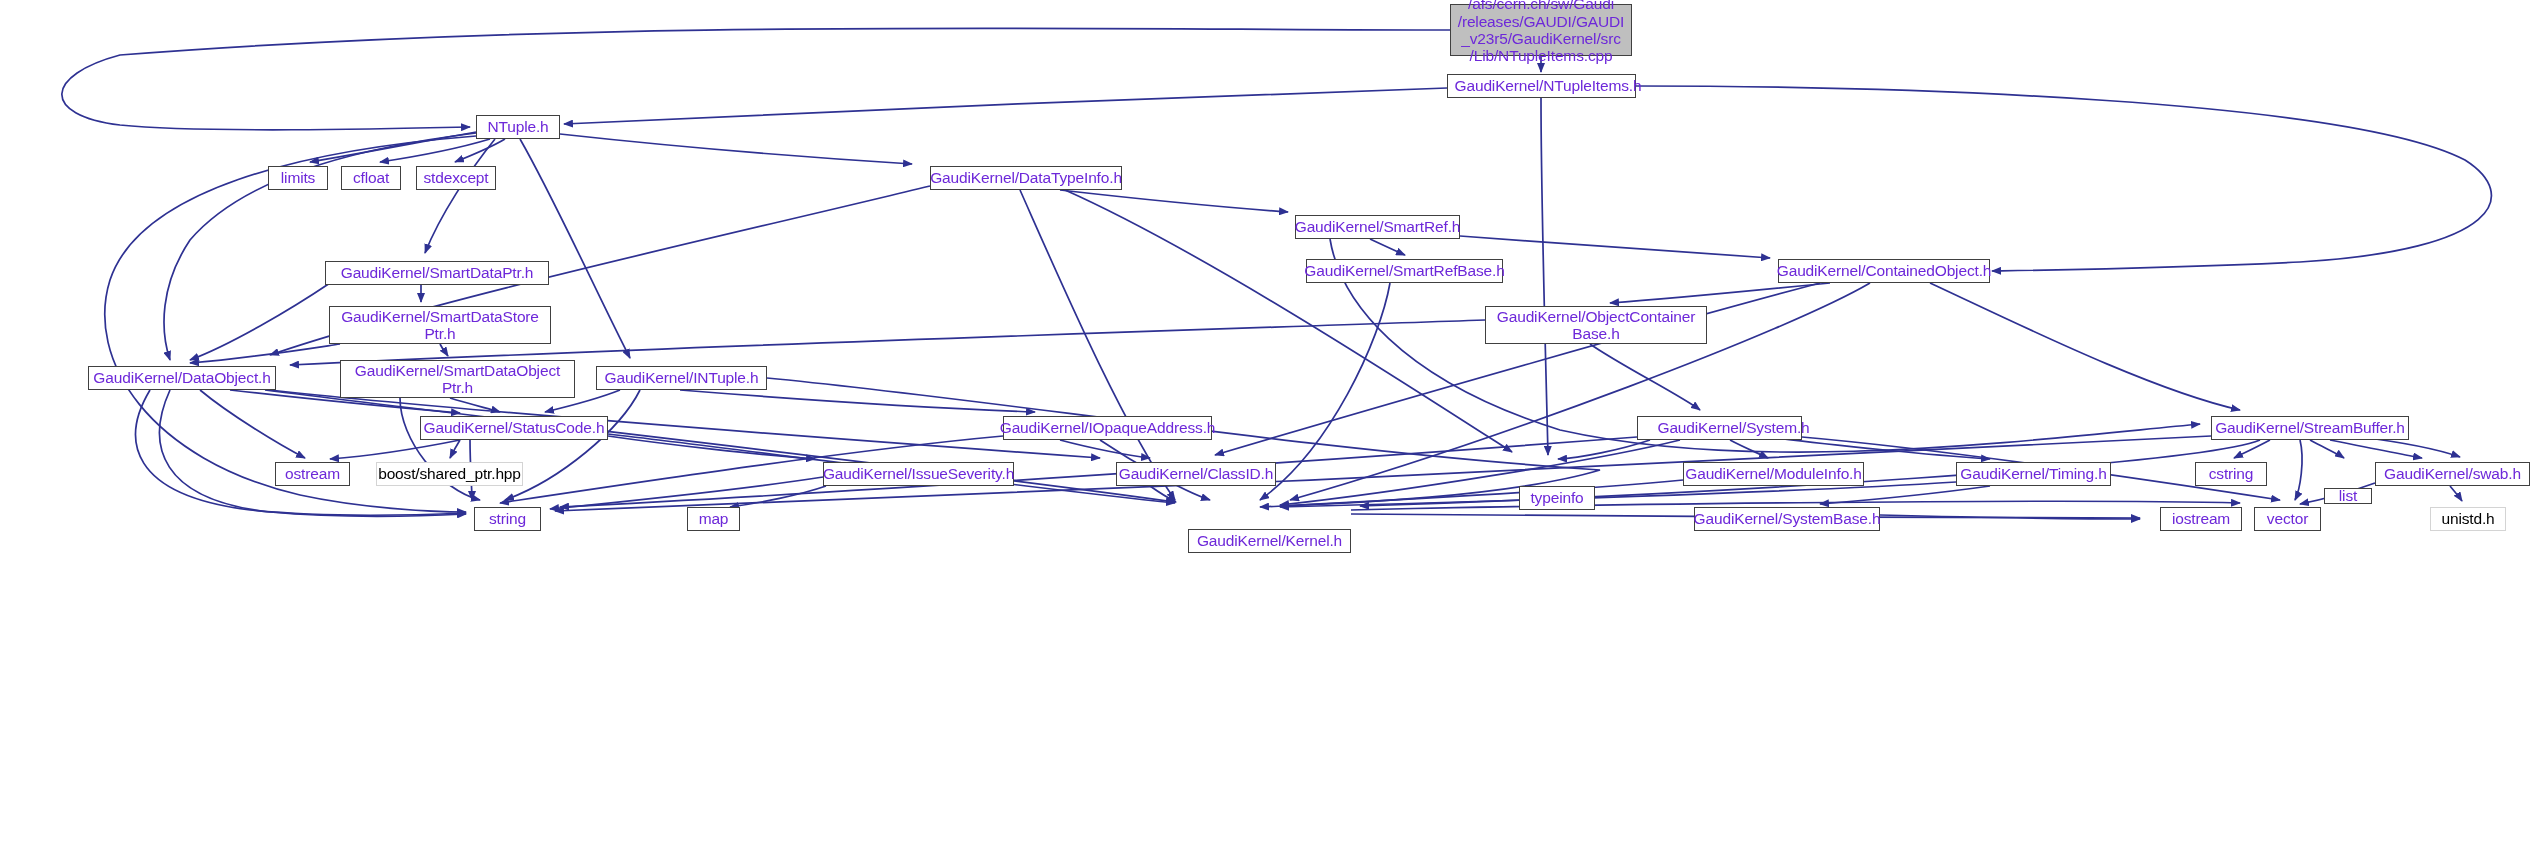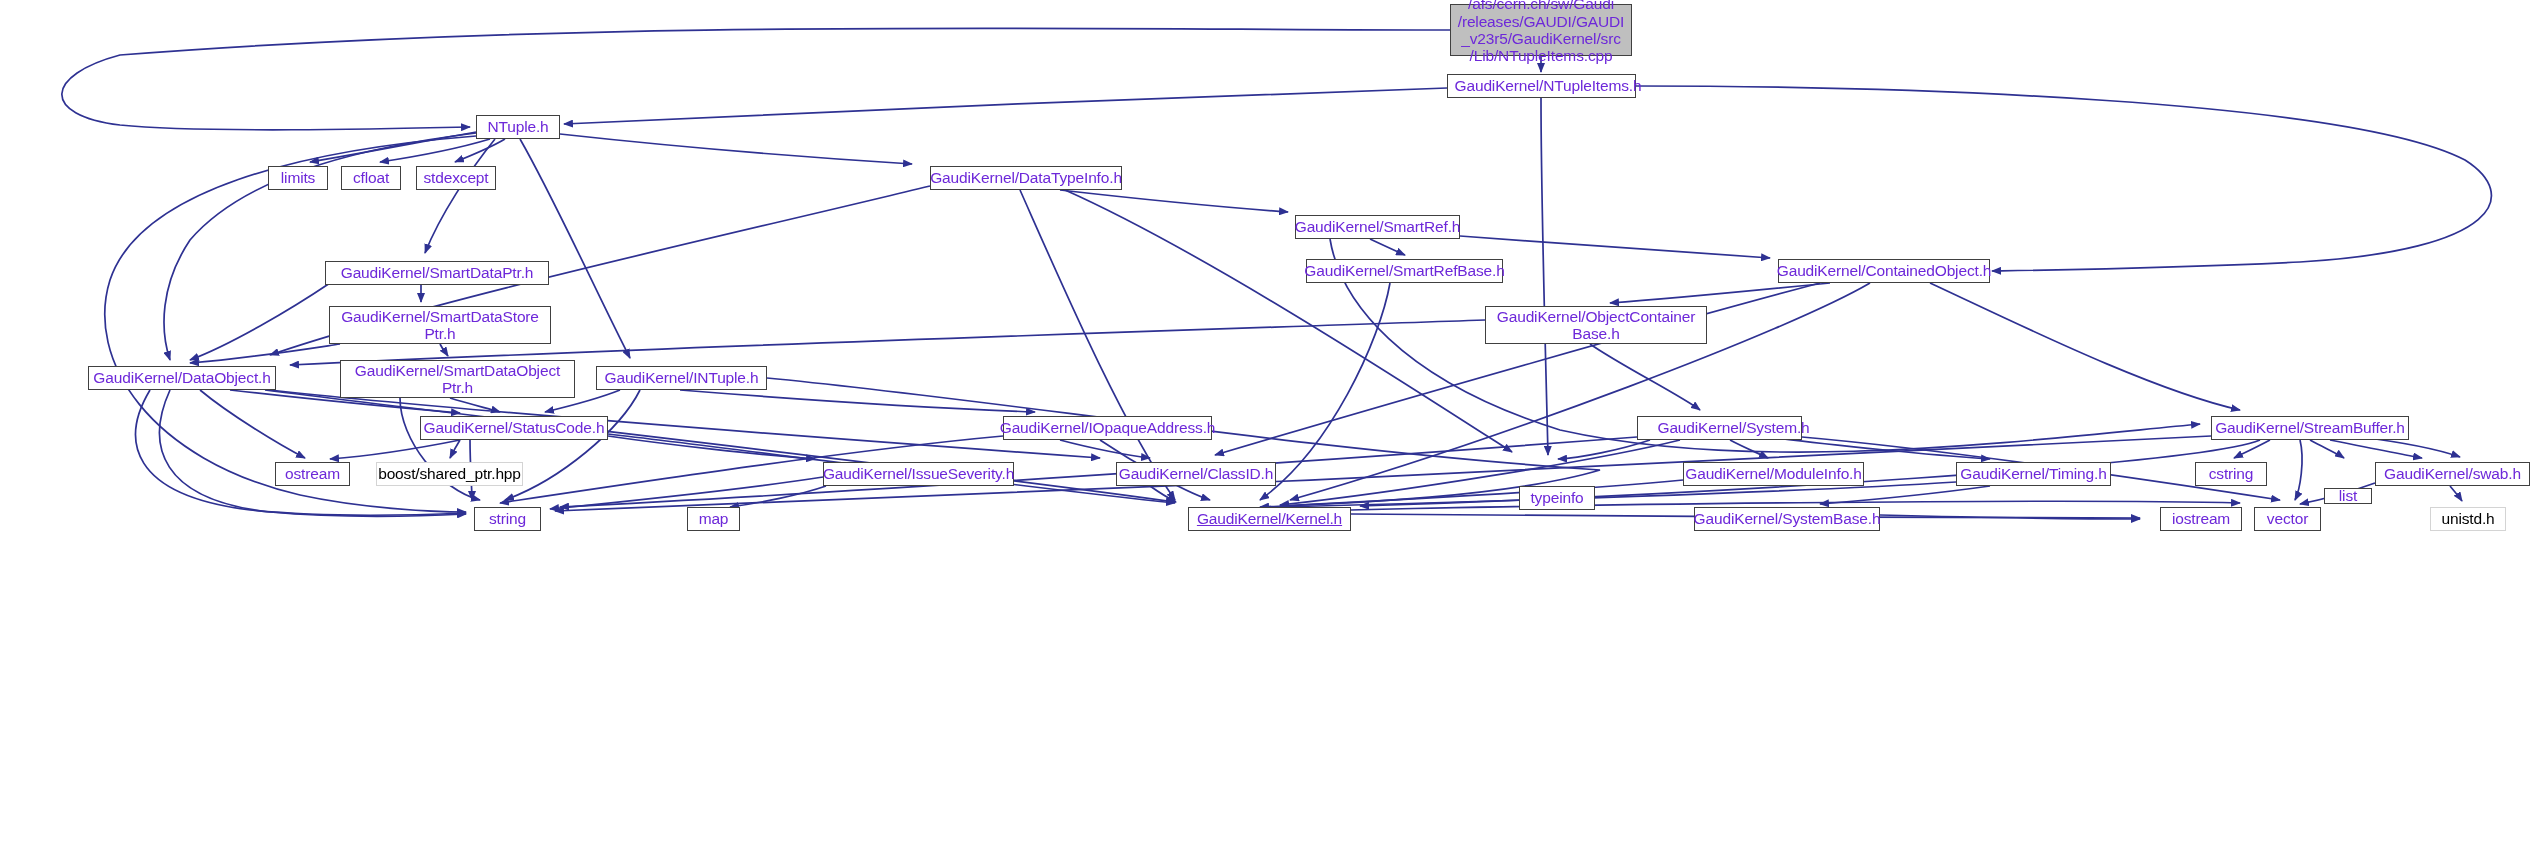--- a/index.html
+++ b/index.html
@@ -233,19 +233,19 @@
       <div class="node" style="left: 1116px; top: 462px; width: 160px; height: 24px;">GaudiKernel/ClassID.h</div>
       <div class="node" style="left: 1519px; top: 462px; width: 76px; height: 24px; margin-top: 24px;">typeinfo</div>
       <div class="node" style="left: 1683px; top: 462px; width: 181px; height: 24px;">GaudiKernel/ModuleInfo.h</div>
       <div class="node" style="left: 1956px; top: 462px; width: 155px; height: 24px;">GaudiKernel/Timing.h</div>
       <div class="node" style="left: 2195px; top: 462px; width: 72px; height: 24px;">cstring</div>
       <div class="node" style="left: 2324px; top: 488px; width: 48px; height: 16px;">list</div>
       <div class="node" style="left: 2392px; top: 462px; width: 72px; height: 24px;">cstdlib</div>
       <div class="node" style="left: 2375px; top: 462px; width: 155px; height: 24px;">GaudiKernel/swab.h</div>
       <div class="node" style="left: 474px; top: 507px; width: 67px; height: 24px;">string</div>
       <div class="node" style="left: 687px; top: 507px; width: 53px; height: 24px;">map</div>
-      <div class="node" style="left: 1188px; top: 507px; width: 163px; height: 24px; text-decoration: underline;">GaudiKernel/Kernel.h</div>
+      <div class="node" style="left: 1188px; top: 529px; width: 163px; height: 24px;">GaudiKernel/Kernel.h</div>
       <div class="node" style="left: 1694px; top: 507px; width: 186px; height: 24px;">GaudiKernel/SystemBase.h</div>
       <div class="node" style="left: 2160px; top: 507px; width: 82px; height: 24px;">iostream</div>
       <div class="node" style="left: 2254px; top: 507px; width: 67px; height: 24px;">vector</div>
       <div class="node ext" style="left: 2430px; top: 507px; width: 76px; height: 24px;">unistd.h</div>
     </div>
 </div>
 
 </body></html>

